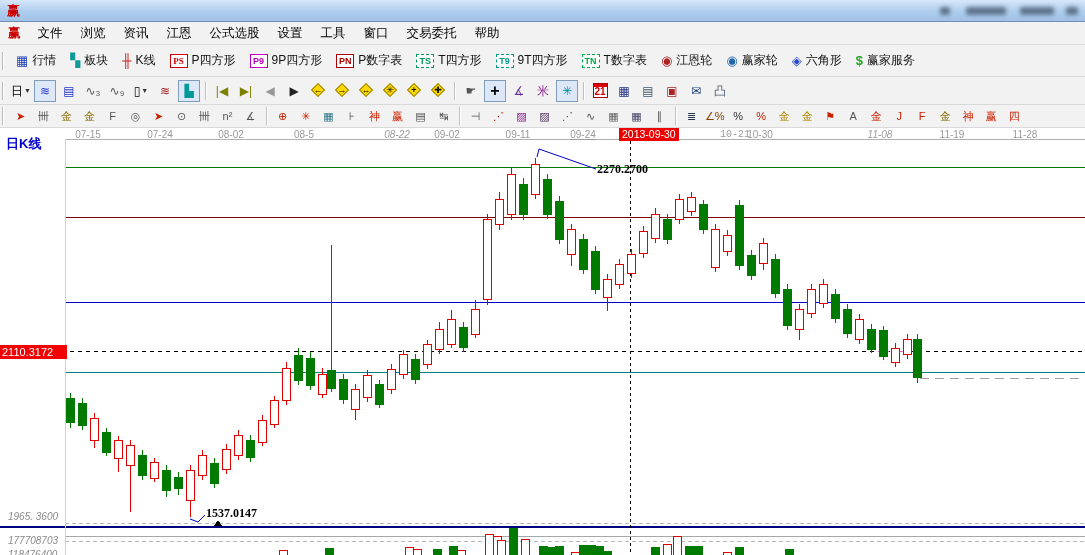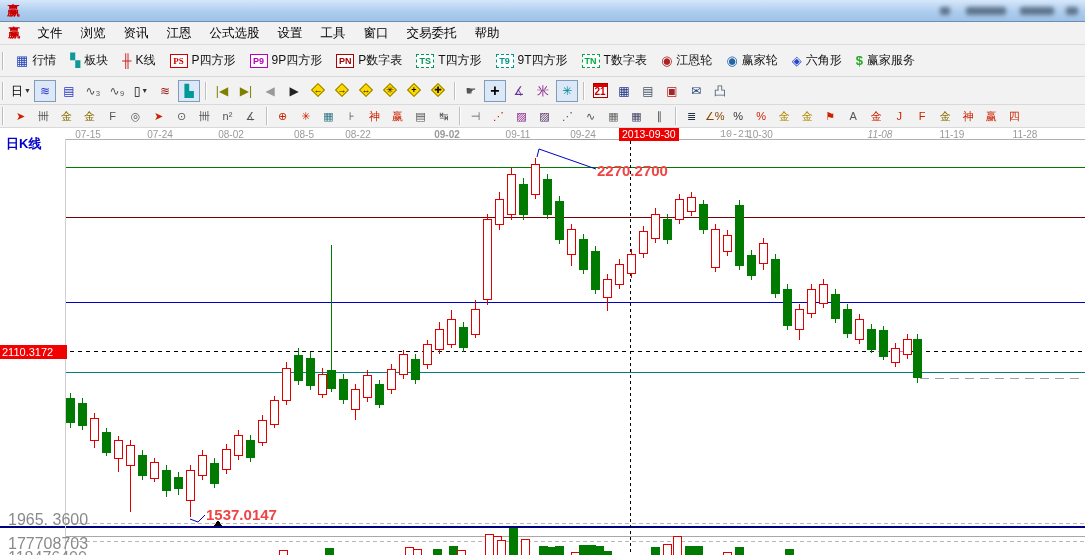--- a/index.html
+++ b/index.html
@@ -53,22 +53,22 @@
 
   
   .chart{position:relative;height:427px;background:#fff;overflow:hidden;}
   .chart svg{position:absolute;left:0;top:0;}
   .dlabel{position:absolute;top:1px;font-size:10px;color:#9a9a9a;transform:translateX(-50%);white-space:nowrap;}
   .dlabel.sel{background:#ee0000;color:#fff;transform:none;padding:0 3px;top:0;height:13px;
     line-height:13px;font-size:10.5px;z-index:3;}
   .plabel{position:absolute;left:6px;top:7px;color:#0000cc;font-weight:700;font-size:13px;z-index:3;}
   .pricetag{position:absolute;left:0;top:217px;width:67px;height:14px;background:#f30000;color:#fff;
     font-size:11px;line-height:14px;padding-left:2px;z-index:3;}
-  .axlab{position:absolute;font-size:16px;color:#8a8a8a;z-index:2;white-space:nowrap;}
-  .anno{position:absolute;font-size:15px;font-weight:700;color:#ef4444;z-index:3;white-space:nowrap;}
+  .axlab{position:absolute;font-size:10px;color:#8a8a8a;z-index:2;white-space:nowrap;font-style:italic;}
+  .anno{position:absolute;font-size:12px;font-weight:700;color:#000000;z-index:3;white-space:nowrap;font-family:Liberation Serif, serif;}
 </style>
 </head>
 <body>
 
 <div class="titlebar">
   <span class="logo">赢</span>
   <span class="redacted r1"></span>
   <span class="redacted r2"></span>
   <span class="redacted r3"></span>
   <span class="redacted r4"></span>
@@ -594,22 +594,22 @@
       <rect x="785" y="549" width="8" height="7" fill="#007a00" stroke="#007a00" stroke-width="1"></rect>
       <path d="M537,157 L539,149 L596,169" fill="none" stroke="#0000cc" stroke-width="1" shape-rendering="auto"></path>
       <path d="M190,519 L198,522 L205,515" fill="none" stroke="#0000cc" stroke-width="1" shape-rendering="auto"></path>
       <polygon points="214,526 222,526 218,520" fill="#000000"></polygon>
     </svg>
   <div id="dates">
       <span class="dlabel" style="left: 88px;">07-15</span>
       <span class="dlabel" style="left: 160px;">07-24</span>
       <span class="dlabel" style="left: 231px;">08-02</span>
       <span class="dlabel" style="left: 304px;">08-5</span>
-      <span class="dlabel" style="left: 358px;">08-22</span>
-      <span class="dlabel" style="left: 447px; font-weight: bold;">09-02</span>
+      <span class="dlabel" style="left: 397px; font-style: italic;">08-22</span>
+      <span class="dlabel" style="left: 447px;">09-02</span>
       <span class="dlabel" style="left: 518px;">09-11</span>
       <span class="dlabel" style="left: 583px; text-decoration: underline;">09-24</span>
       <span class="dlabel sel" style="left: 603px; margin-left: 16px;">2013-09-30</span>
       <span class="dlabel" style="left: 665px;">10</span>
       <span class="dlabel" style="left: 735px; font-family: Liberation Mono, monospace;">10-21</span>
       <span class="dlabel" style="left: 760px;">10-30</span>
       <span class="dlabel" style="left: 880px; font-style: italic;">11-08</span>
       <span class="dlabel" style="left: 952px;">11-19</span>
       <span class="dlabel" style="left: 1025px;">11-28</span>
     </div>

